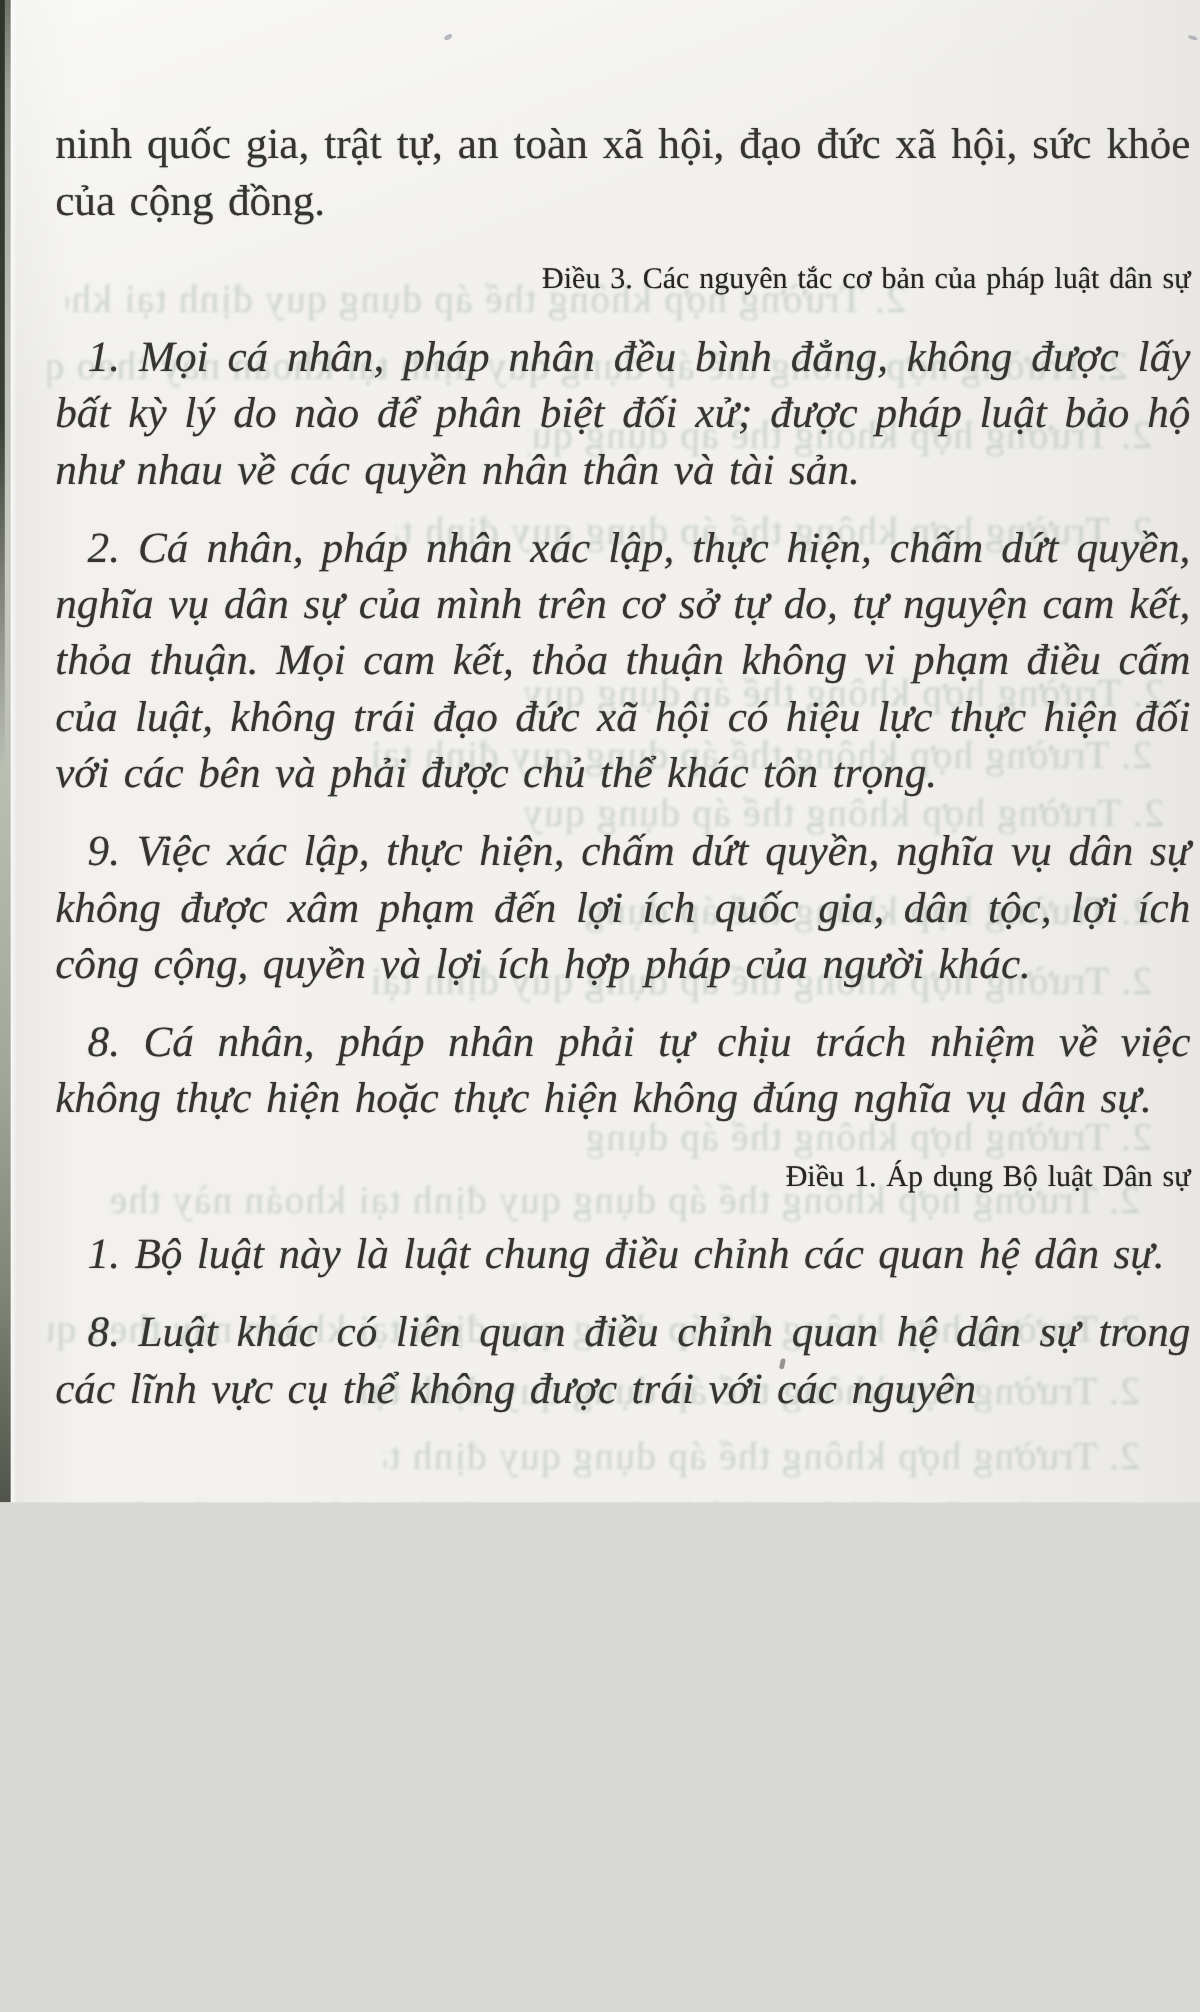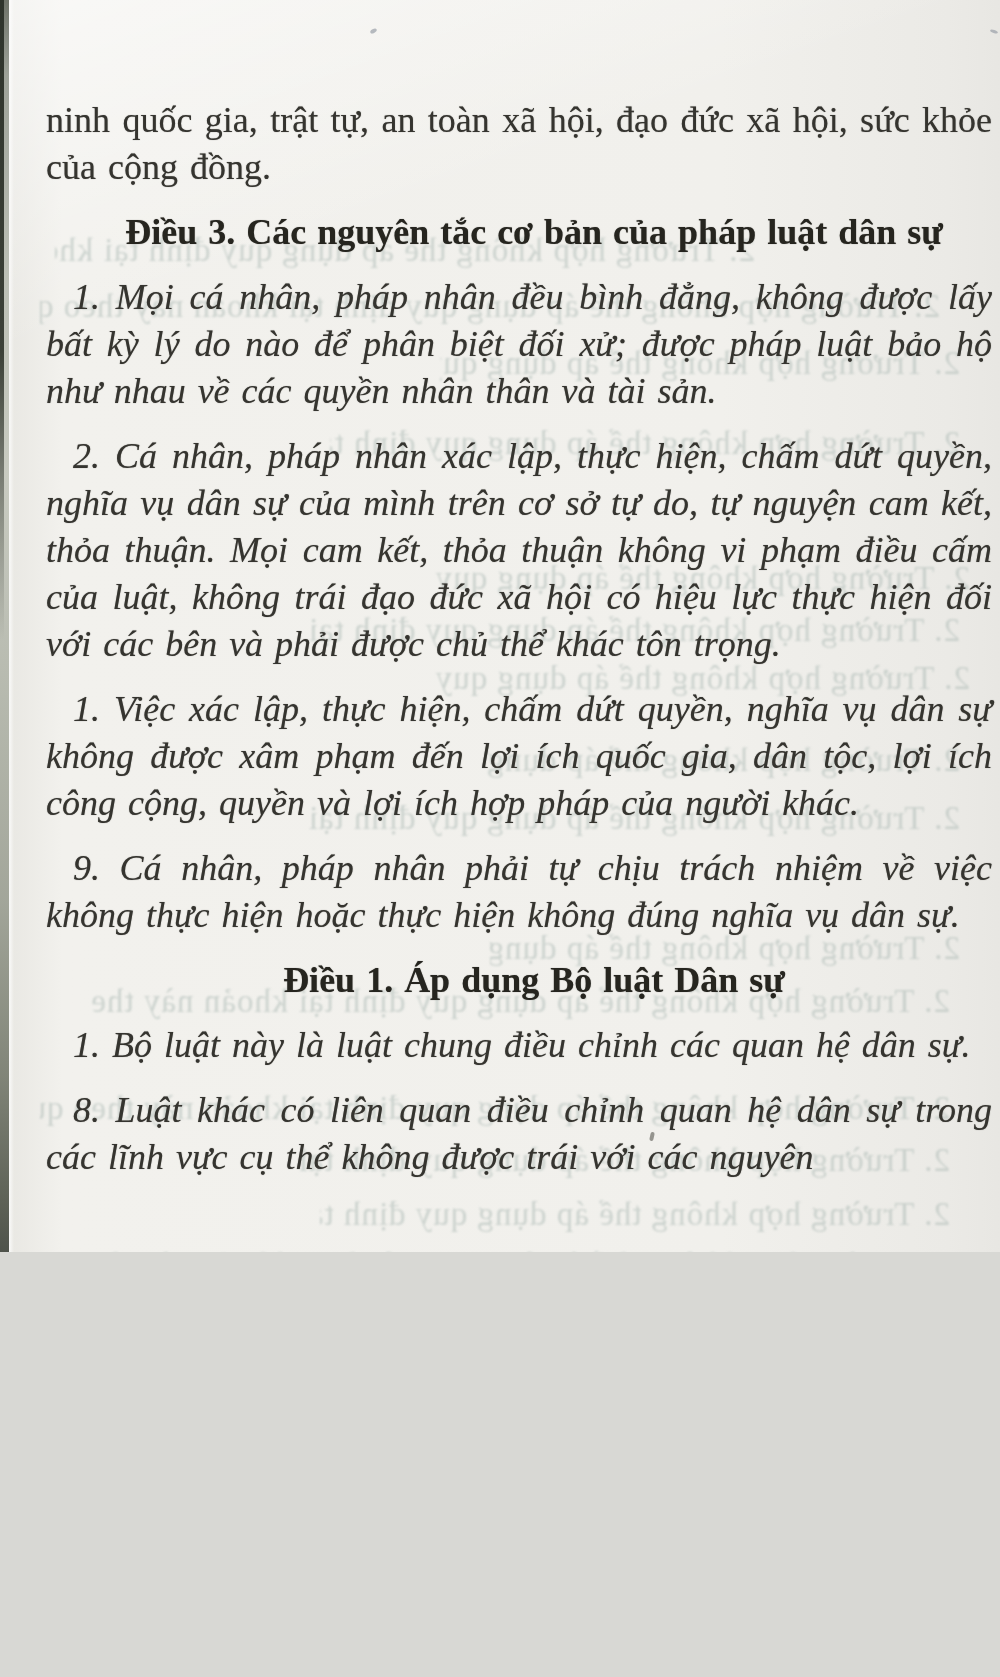--- a/index.html
+++ b/index.html
@@ -57,26 +57,26 @@
     line-height: 47px;
     color: #35342f;
     text-align: justify;
     word-spacing: 3px;
     text-shadow: 0 0 1px rgba(50,48,44,.55);
   }
   .content p { margin: 0; text-indent: 27px; }
   .content p + p, .content h2 + p { margin-top: 18px; font-style: italic; }
   .content h2 {
     margin: 18px 0 0 0;
-    font-size: 36px;
+    font-size: 25px;
     line-height: 47px;
-    font-weight: bold;
+    font-weight: normal;
     text-indent: 30px;
     color:#26251f;
-    text-align: center;
+    text-align: right;
     word-spacing: 2px;
   }
   .page-number {
     position:absolute;
     top: 1570px;
     right: 46px;
     z-index:2;
     font-size: 42px;
     color:#3c3b36;
     text-shadow: 0 0 1px rgba(50,48,44,.5);
@@ -120,22 +120,22 @@
   <div class="speck speck-2"></div>
   <div class="speck speck-3"></div>
 
   <div class="content">
     <p style="text-indent:0;">ninh quốc gia, trật tự, an toàn xã hội, đạo đức xã hội, sức khỏe của cộng đồng.</p>
 
     <h2>Điều 3. Các nguyên tắc cơ bản của pháp luật dân sự</h2>
 
     <p>1. Mọi cá nhân, pháp nhân đều bình đẳng, không được lấy bất kỳ lý do nào để phân biệt đối xử; được pháp luật bảo hộ như nhau về các quyền nhân thân và tài sản.</p>
     <p>2. Cá nhân, pháp nhân xác lập, thực hiện, chấm dứt quyền, nghĩa vụ dân sự của mình trên cơ sở tự do, tự nguyện cam kết, thỏa thuận. Mọi cam kết, thỏa thuận không vi phạm điều cấm của luật, không trái đạo đức xã hội có hiệu lực thực hiện đối với các bên và phải được chủ thể khác tôn trọng.</p>
-    <p>1. Việc xác lập, thực hiện, chấm dứt quyền, nghĩa vụ dân sự không được xâm phạm đến lợi ích quốc gia, dân tộc, lợi ích công cộng, quyền và lợi ích hợp pháp của người khác.</p>
-    <p>9. Cá nhân, pháp nhân phải tự chịu trách nhiệm về việc không thực hiện hoặc thực hiện không đúng nghĩa vụ dân sự.</p>
+    <p>9. Việc xác lập, thực hiện, chấm dứt quyền, nghĩa vụ dân sự không được xâm phạm đến lợi ích quốc gia, dân tộc, lợi ích công cộng, quyền và lợi ích hợp pháp của người khác.</p>
+    <p>8. Cá nhân, pháp nhân phải tự chịu trách nhiệm về việc không thực hiện hoặc thực hiện không đúng nghĩa vụ dân sự.</p>
 
     <h2>Điều 1. Áp dụng Bộ luật Dân sự</h2>
 
     <p>1. Bộ luật này là luật chung điều chỉnh các quan hệ dân sự.</p>
     <p>8. Luật khác có liên quan điều chỉnh quan hệ dân sự trong các lĩnh vực cụ thể không được trái với các nguyên</p>
   </div>
 
   <div class="page-number">5</div>
 </div>
 

